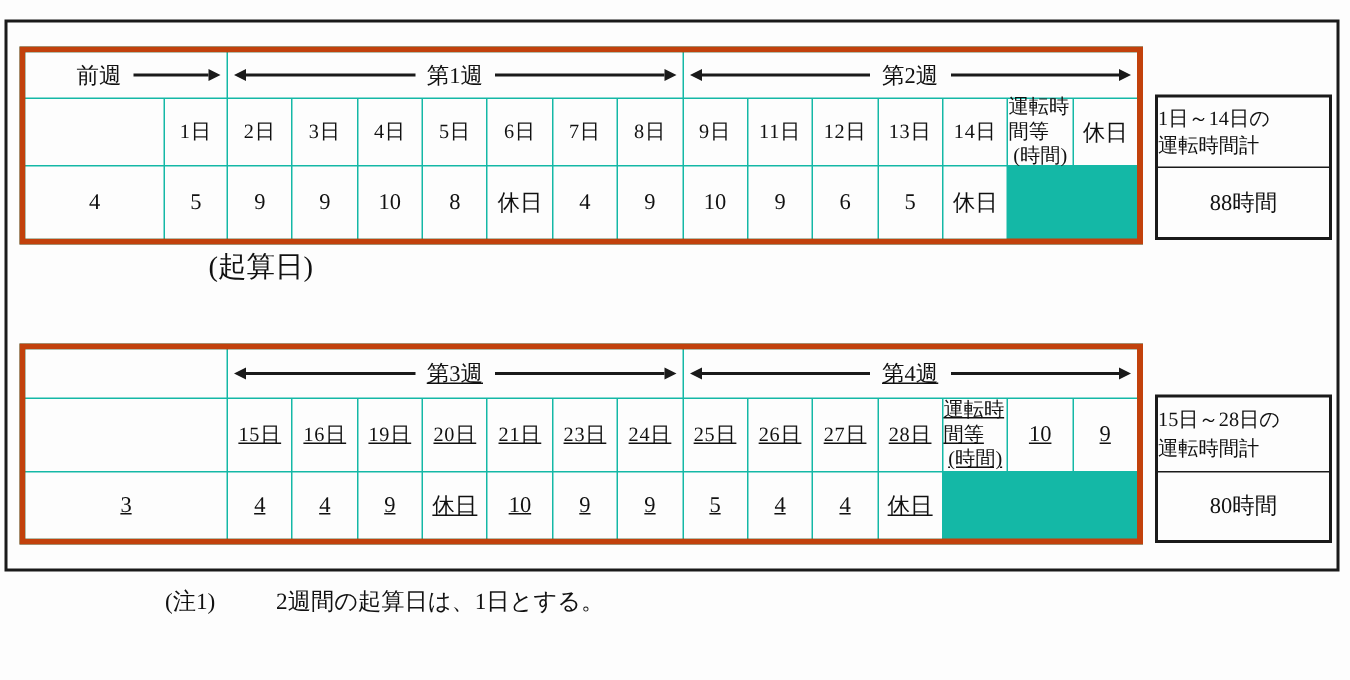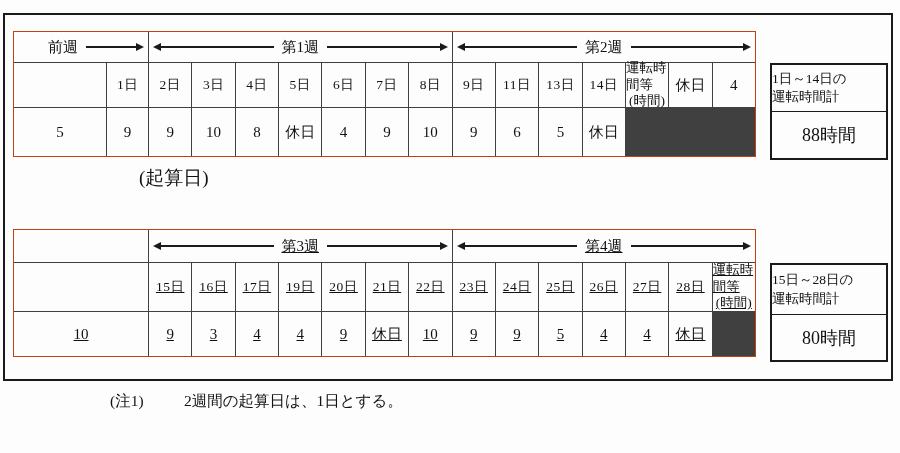--- a/index.html
+++ b/index.html
@@ -15,22 +15,22 @@
     position:absolute; left:3px; top:13px;
     width:886px; height:364px;
     border:2px solid #1a1a1a;
     background:#fdfdfd;
   }
   
   .tbl {
     position:absolute;
     display:grid;
     gap:1px;
-    background:#404040;           
-    border:1px solid #c2410c;
+    background:#14b8a6;           
+    border:4px solid #c2410c;
   }
   .tbl1 {
     left:8px; top:16px; width:741px;
     grid-template-columns:92px 41px repeat(14,1fr);
     grid-template-rows:30px 44px 48px;
   }
   .tbl2 {
     left:8px; top:214px; width:741px;
     grid-template-columns:134px repeat(14,1fr);
     grid-template-rows:32px 48px 44px;
@@ -64,21 +64,21 @@
     display:flex; flex-direction:column;
   }
   .sum1 { left:765px; top:48px;  height:93px; }
   .sum2 { left:765px; top:248px; height:95px; }
   .sum-title {
     height:46px; border-bottom:1.5px solid #1a1a1a;
     display:flex; flex-direction:column; align-items:flex-start; justify-content:center;
     font-size:13.5px; line-height:1.35; text-align:center;
   }
   .sum2 .sum-title { height:49px; }
-  .sum-total { flex:1; display:flex; align-items:center; justify-content:center; font-size:18px; }
+  .sum-total { flex:1; display:flex; align-items:center; justify-content:center; font-size:15px; }
   
   .kisanbi { position:absolute; left:134px; top:150px; font-size:19px; }
   .notes { position:absolute; left:110px; top:391px; }
   .note-row { display:flex; align-items:flex-start; font-size:15.5px; margin-bottom:7px; }
   .note-label { width:62px; }
   .note-text { margin-left:12px; }
 </style>
 </head>
 <body>
 
@@ -110,20 +110,21 @@
     <div class="cell day">1日</div>
     <div class="cell day">2日</div>
     <div class="cell day">3日</div>
     <div class="cell day">4日</div>
     <div class="cell day">5日</div>
     <div class="cell day">6日</div>
     <div class="cell day">7日</div>
     <div class="cell day">8日</div>
     <div class="cell day">9日</div>
     <div class="cell day">11日</div>
+    <div class="cell day">12日</div>
     <div class="cell day">13日</div>
     <div class="cell day">14日</div>
 
     <div class="cell rowlabel">
       <span>運転時間等</span>
       <span>(時間)</span>
     </div>
     <div class="cell val">休日</div>
     <div class="cell val">4</div>
     <div class="cell val">5</div>
@@ -165,25 +166,23 @@
       <span class="ah-l"></span>
       <span class="arrow-line"></span>
       <span class="wk-label">第4週</span>
       <span class="arrow-line"></span>
       <span class="ah-r"></span>
     </div>
 
     <div class="cell"></div>
     <div class="cell day">15日</div>
     <div class="cell day">16日</div>
-    <div class="cell day">17日</div>
     <div class="cell day">19日</div>
     <div class="cell day">20日</div>
     <div class="cell day">21日</div>
-    <div class="cell day">22日</div>
     <div class="cell day">23日</div>
     <div class="cell day">24日</div>
     <div class="cell day">25日</div>
     <div class="cell day">26日</div>
     <div class="cell day">27日</div>
     <div class="cell day">28日</div>
 
     <div class="cell rowlabel">
       <span>運転時間等</span>
       <span>(時間)</span>

